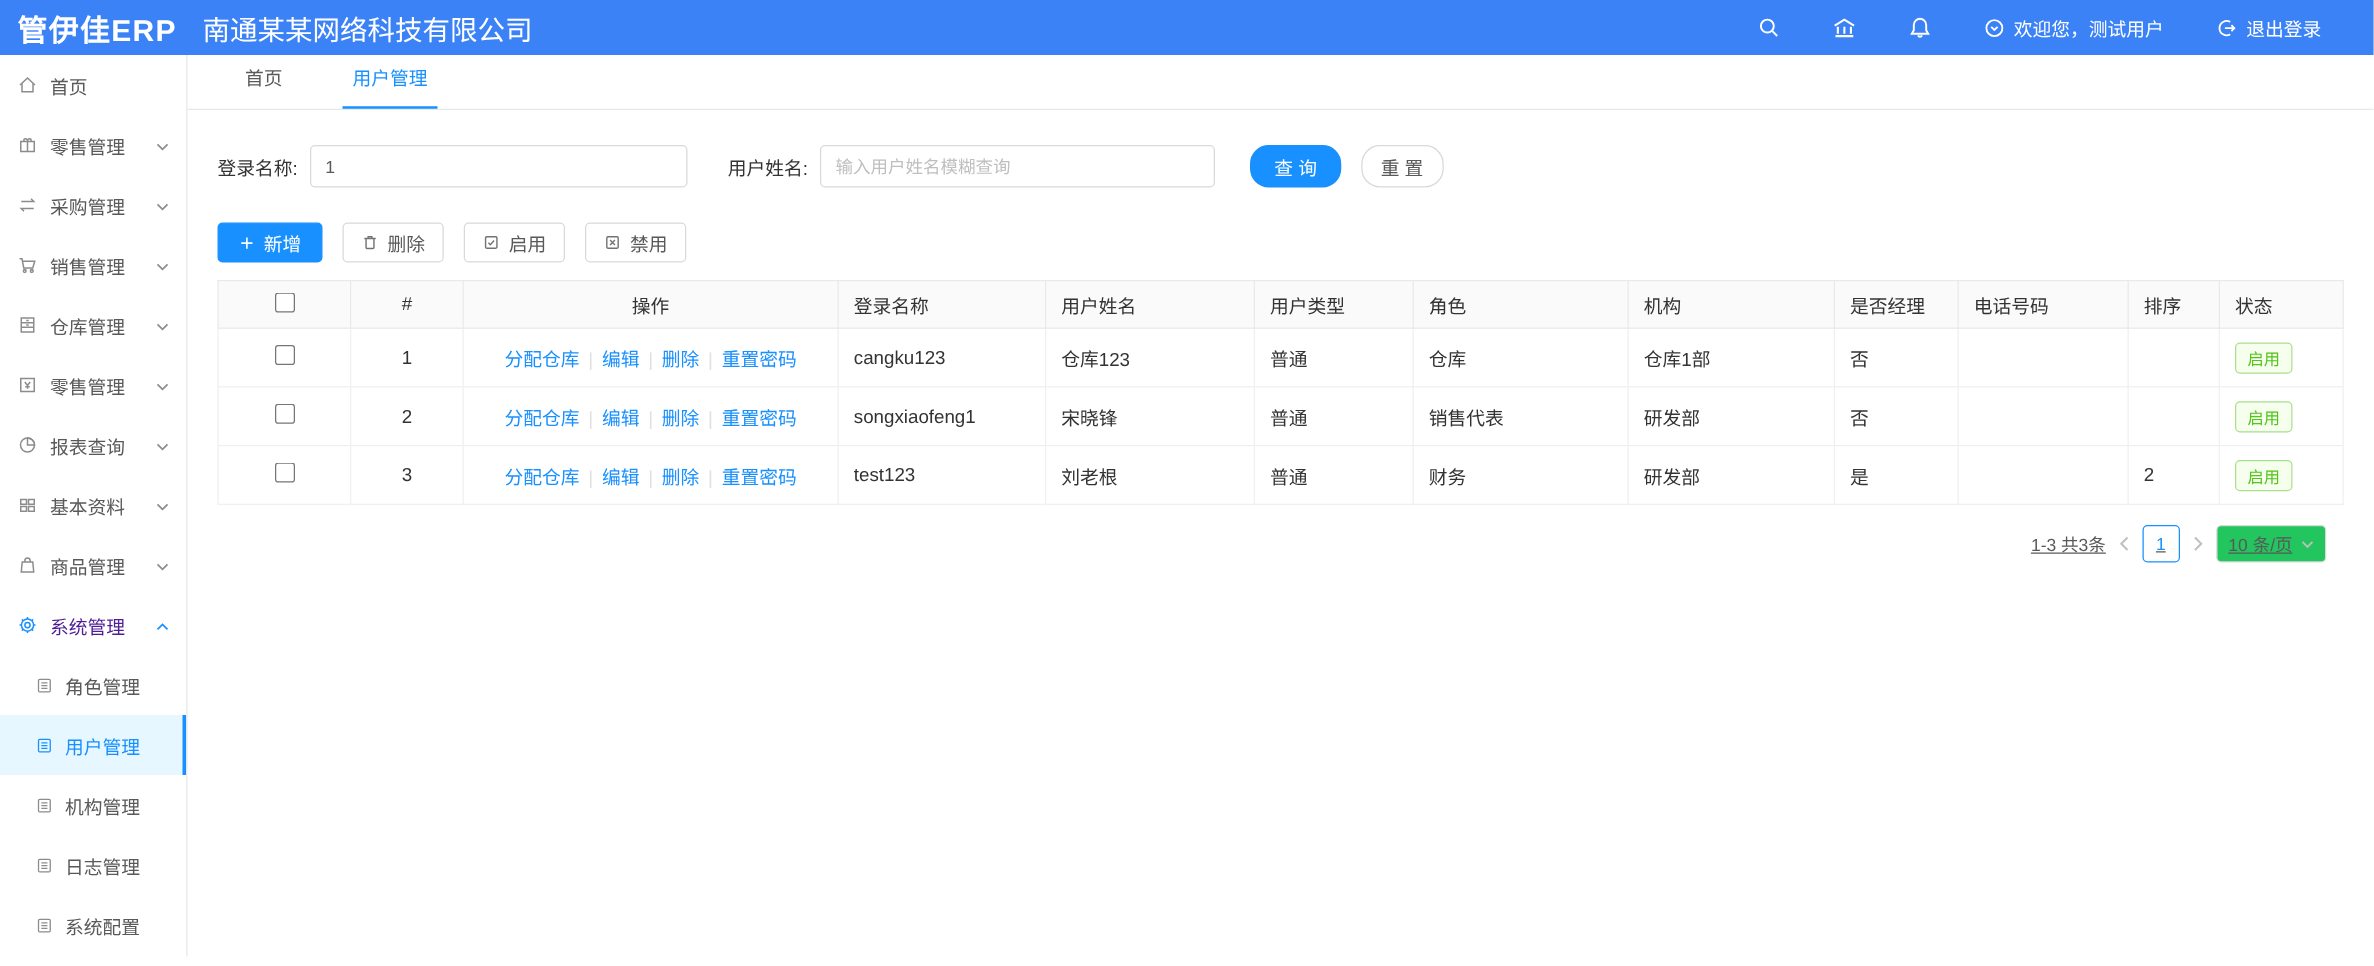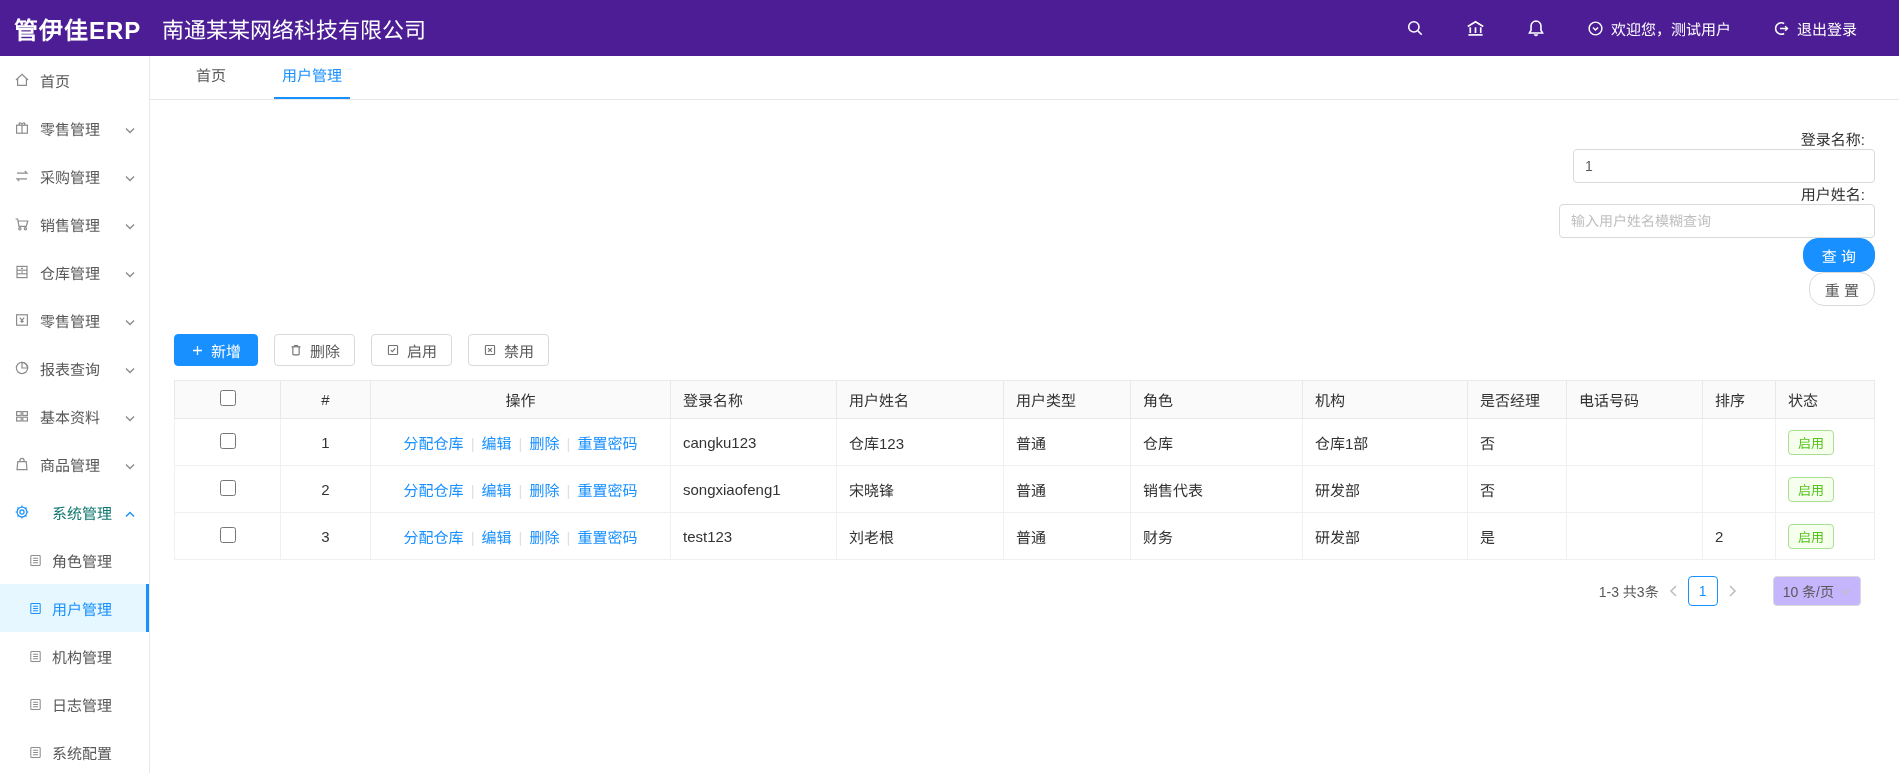--- a/index.html
+++ b/index.html
@@ -1,54 +1,54 @@
 <!DOCTYPE html>
 <html lang="zh-CN"><head>
 <meta charset="utf-8">
 <style>
   * { margin:0; padding:0; box-sizing:border-box; }
   html,body { width:1899px; height:773px; overflow:hidden; background:#fff;
     font-family:"Liberation Sans","DejaVu Sans",sans-serif; }
 
   
-  .topbar { height:56px; background:#4c1d95; display:flex; align-items:center; color:#fff; }
+  .topbar { height:44px; background:#3b82f6; display:flex; align-items:center; color:#fff; }
   .logo { width:150px; flex:0 0 150px; font-size:24px; font-weight:bold; padding-left:14px; letter-spacing:1px; }
   .company { font-size:22px; margin-left:12px; }
   .topbar-right { margin-left:auto; display:flex; align-items:center; padding-right:42px; }
   .tb-icon { display:flex; align-items:center; justify-content:center; margin-left:42px; cursor:pointer; }
   .tb-icon svg { stroke:#fff; fill:none; stroke-width:1.4; }
   .tb-user, .tb-logout { display:flex; align-items:center; gap:7px; font-size:15px; margin-left:42px; cursor:pointer; }
   .tb-user svg, .tb-logout svg { stroke:#fff; fill:none; stroke-width:1.4; }
 
   
   .app { display:flex; height:721px; }
   .sidebar { width:150px; flex:0 0 150px; border-right:1px solid #e8e8e8; overflow:hidden; }
   .menu-item { height:48px; display:flex; align-items:center; padding:0 14px; color:#595959; font-size:15px; cursor:pointer; }
   .menu-item svg { stroke:#8c8c8c; fill:none; stroke-width:1.2; flex:0 0 16px; }
   .menu-item .mi-label { margin-left:10px; white-space:nowrap; }
   .menu-item .mi-arrow { margin-left:auto; }
   .menu-item .mi-arrow svg { stroke:#8c8c8c; stroke-width:1.4; }
-  .menu-item.active { color:#0f766e;gap:12px; }
+  .menu-item.active { color:#4c1d95; }
   .menu-item.active svg { stroke:#1890ff; }
   .sub-item { height:48px; display:flex; align-items:center; padding:0 10px 0 28px; color:#595959; font-size:15px; cursor:pointer; }
   .sub-item svg { stroke:#8c8c8c; fill:none; stroke-width:1.1; flex:0 0 15px; }
   .sub-item .mi-label { margin-left:9px; white-space:nowrap; }
   .sub-item.active { background:#e6f7ff; border-right:3px solid #1890ff; color:#1890ff; }
   .sub-item.active svg { stroke:#1890ff; }
 
   .main { flex:1; display:flex; flex-direction:column; min-width:0; }
   .tabbar { height:44px; flex:0 0 44px; border-bottom:1px solid #e8e8e8; display:flex; align-items:flex-end; padding-left:46px; }
   .tab { font-size:15px; color:#595959; height:44px; line-height:42px; position:relative; cursor:pointer; margin-right:56px; }
   .tab.active { color:#1890ff; }
   .tab.active::after { content:""; position:absolute; left:-8px; right:-8px; bottom:0; height:2px; background:#1890ff; }
 
   .content { padding:28px 24px 0 24px; }
 
   
-  .filter-row { display:flex; align-items:flex-end;flex-direction:column; }
+  .filter-row { display:flex; align-items:center; }
   .f-label { font-size:15px; color:#333; margin-right:10px; white-space:nowrap; }
   .f-input { height:34px; border:1px solid #d9d9d9; border-radius:4px; padding:0 11px; font-size:14px; color:#595959; outline:none; }
   .f-input::placeholder { color:#bfbfbf; }
   .in-login { width:302px; }
   .in-name  { width:316px; }
   .gap-lbl { margin-left:32px; }
   .btn { height:34px; border-radius:15px; font-size:15px; cursor:pointer; font-family:inherit; }
   .btn-search { margin-left:28px; padding:0 18px; background:#1890ff; border:1px solid #1890ff; color:#fff; }
   .btn-reset  { margin-left:16px; padding:0 15px; background:#fff; border:1px solid #d9d9d9; color:#595959; }
 
@@ -67,27 +67,27 @@
   thead th { background:#fafafa; height:38px; font-weight:normal; border:1px solid #e9e9e9; padding:0 12px; }
   tbody td { height:47px; border:1px solid #f0f0f0; padding:0 12px; overflow:hidden; white-space:nowrap; }
   th.c-center, td.c-center { text-align:center; padding:0 4px; }
   th.c-left, td.c-left { text-align:left; }
   input[type="checkbox"] { width:16px; height:16px; accent-color:#1890ff; cursor:pointer; }
   .row-link { color:#1890ff; text-decoration:none; cursor:pointer; }
   .link-sep { color:#e0e0e0; margin:0 7px; }
   .badge-on { display:inline-block; padding:2px 9px; border:1px solid #a8e08f; background:#f6ffed; color:#52c41a; border-radius:4px; font-size:13px; }
 
   
-  .pager { display:flex; justify-content:flex-end; align-items:center; gap:10px; margin-top:16px; padding-right:14px; color:#595959; font-size:14px; }
+  .pager { display:flex; justify-content:flex-end; align-items:center; gap:10px; margin-top:16px; padding-right:14px; color:#595959; font-size:14px;text-decoration:underline; }
   .pg-chev { display:flex; align-items:center; cursor:pointer; }
   .pg-chev svg { stroke:#bfbfbf; fill:none; stroke-width:1.6; }
   .pg-page { width:30px; height:30px; border:1px solid #1890ff; color:#1890ff; border-radius:4px; background:#fff;
              display:flex; align-items:center; justify-content:center; cursor:pointer; }
   .pg-size { height:30px; border:1px solid #d9d9d9; border-radius:4px; display:flex; align-items:center; gap:7px;
-             padding:12px 9px; color:#595959; background:#c4b5fd; cursor:pointer;margin-left:26px; }
+             padding:12px 9px; color:#595959; background:#22c55e; cursor:pointer; }
   .pg-size svg { stroke:#bfbfbf; fill:none; stroke-width:1.5; }
 </style>
 </head>
 <body>
 
 <header class="topbar">
   <div class="logo">管伊佳ERP</div>
   <div class="company">南通某某网络科技有限公司</div>
   <div class="topbar-right">
     <span class="tb-icon">

